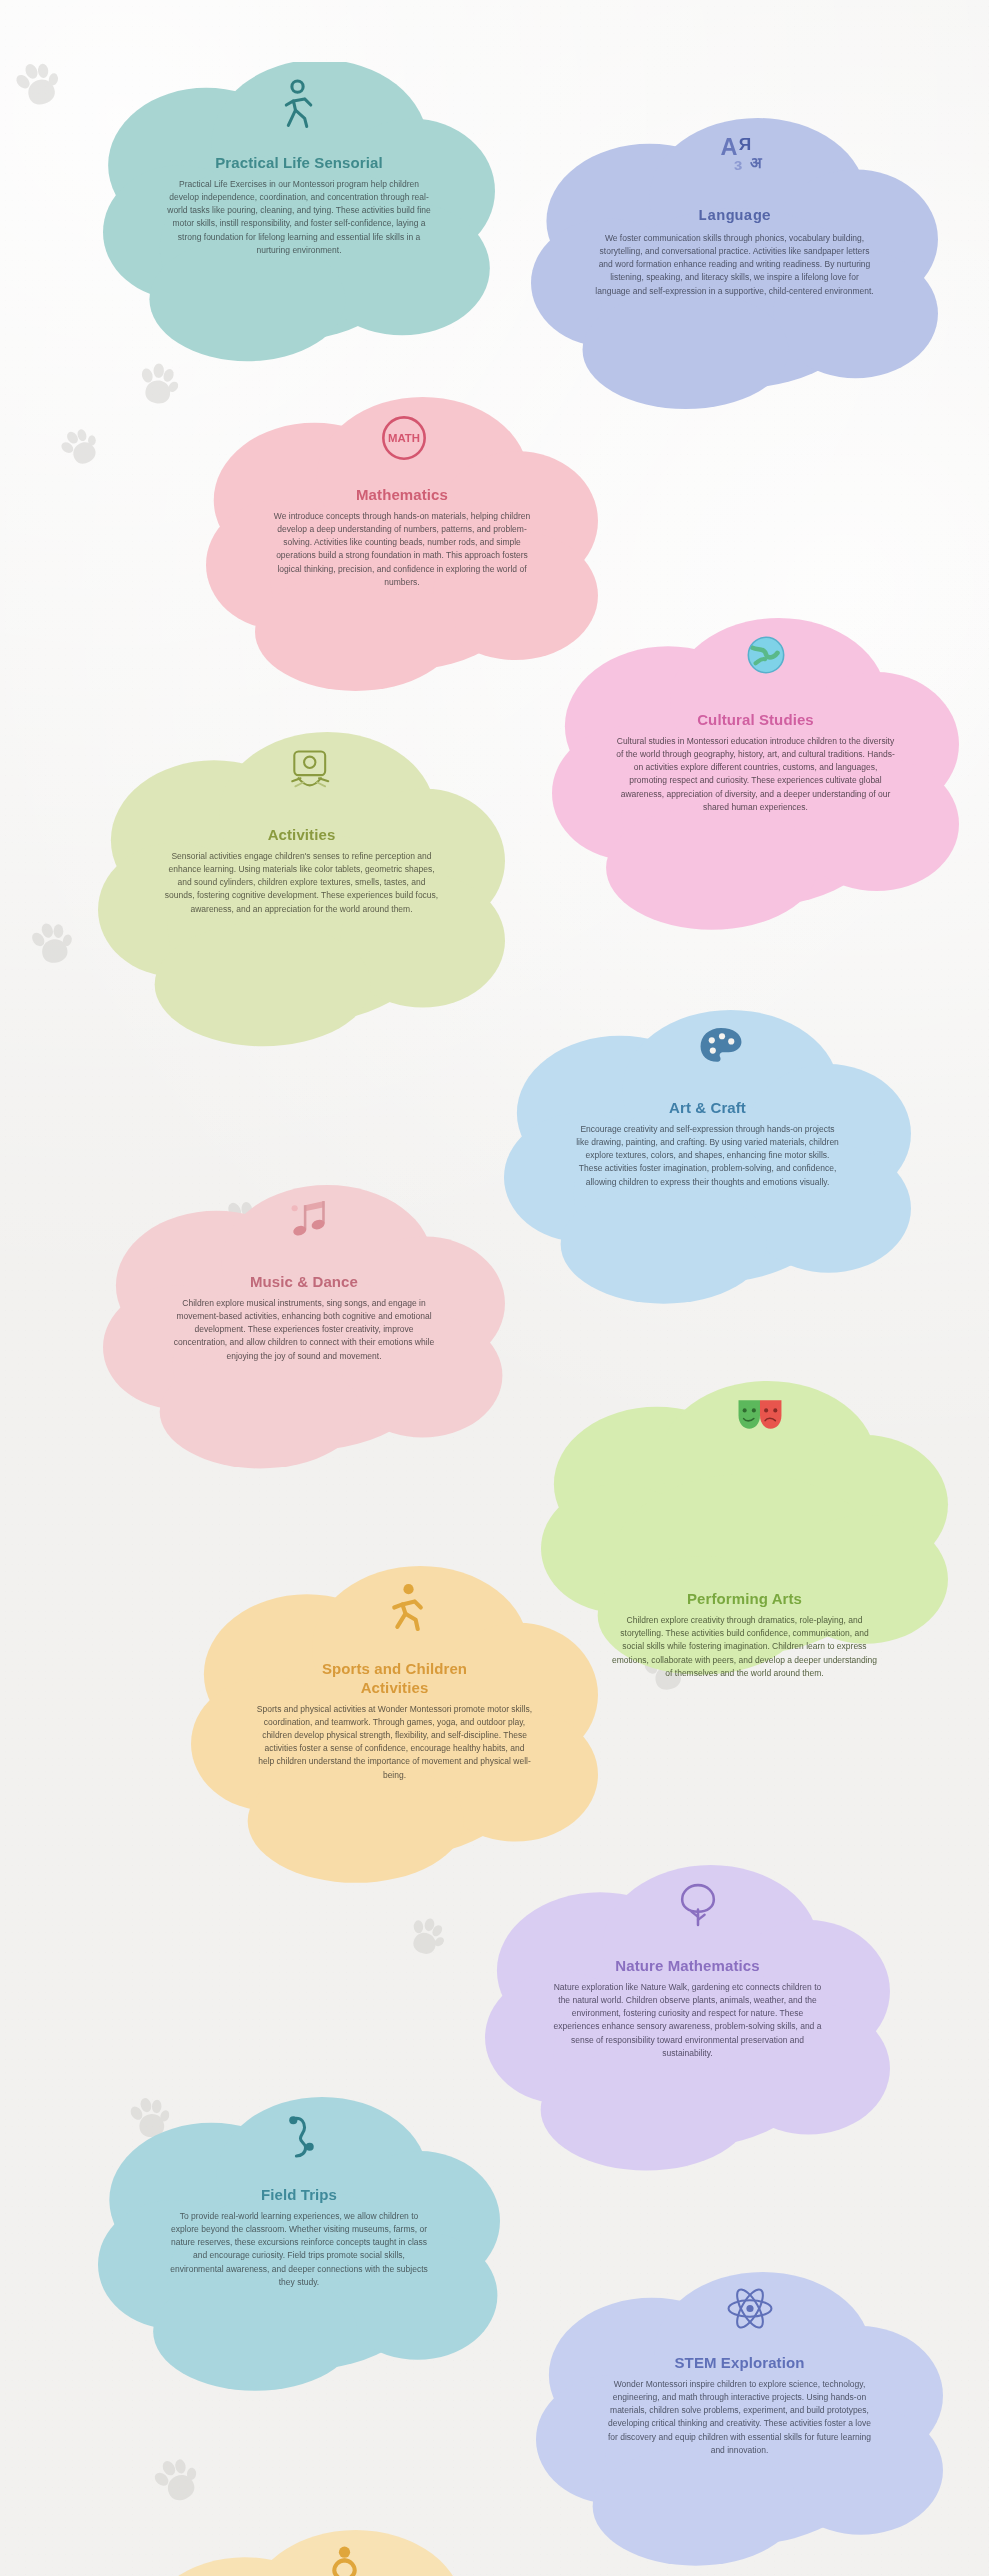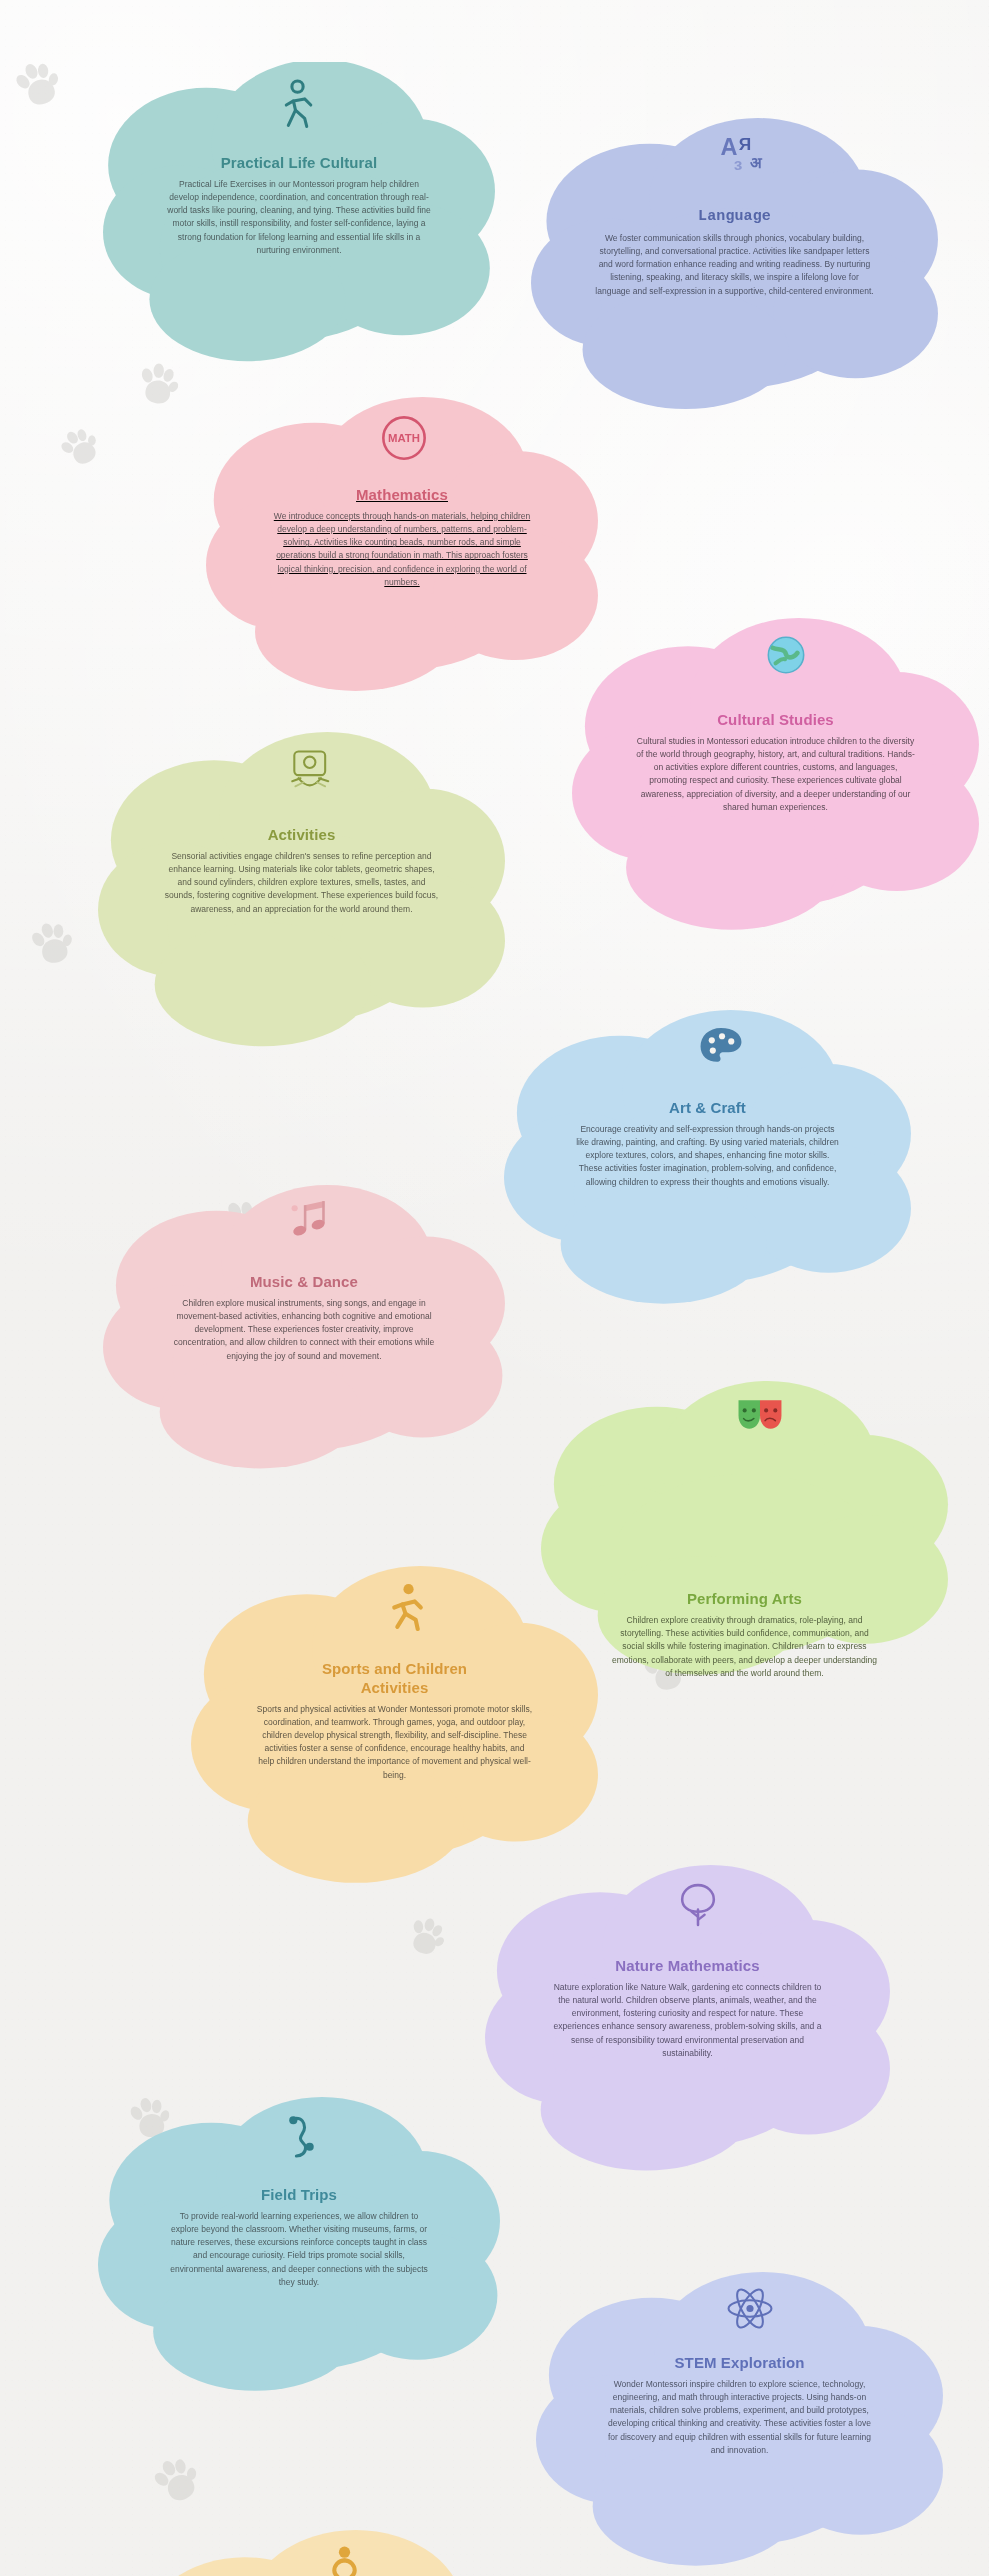--- a/index.html
+++ b/index.html
@@ -262,21 +262,21 @@
     </svg>
     <div class="icon-badge" style="left:170px; top:15.5px;">
       <svg width="47" height="52" viewBox="0 0 92 100">
         <circle cx="48" cy="16" r="11" fill="none" stroke="#2f7d80" stroke-width="6"></circle>
         <path d="M30 92 L44 62 L40 44 L26 52" fill="none" stroke="#2f7d80" stroke-width="6" stroke-linecap="round" stroke-linejoin="round"></path>
         <path d="M44 62 L62 78 L66 94" fill="none" stroke="#2f7d80" stroke-width="6" stroke-linecap="round" stroke-linejoin="round"></path>
         <path d="M40 44 L62 40 L74 52" fill="none" stroke="#2f7d80" stroke-width="6" stroke-linecap="round" stroke-linejoin="round"></path>
       </svg>
     </div>
     <div class="cloud-inner" style="margin-top:92px;">
-      <h2 class="cloud-title" style="font-size:15px; color:#3f8a8c;">Practical Life Cultural</h2>
+      <h2 class="cloud-title" style="font-size:15px; color:#3f8a8c;">Practical Life Sensorial</h2>
       <p class="cloud-body" style="font-size:8.5px; color:#4d5d5e; padding:0 9.3px;">Practical Life Exercises in our Montessori program help children develop independence, coordination, and concentration through real-world tasks like pouring, cleaning, and tying. These activities build fine motor skills, instill responsibility, and foster self-confidence, laying a strong foundation for lifelong learning and essential life skills in a nurturing environment.</p>
     </div>
   </div>
 
   <div class="cloud" style="left:531px; top:118px; width:407px; height:299px;">
     <svg class="cloud-shape" viewBox="0 0 790 580" preserveAspectRatio="none">
       <g fill="#b9c4e8">
         <ellipse cx="230" cy="200" rx="200" ry="150"></ellipse>
         <ellipse cx="440" cy="155" rx="210" ry="155"></ellipse>
         <ellipse cx="630" cy="235" rx="160" ry="135"></ellipse>
@@ -311,27 +311,27 @@
         <ellipse cx="600" cy="385" rx="160" ry="125"></ellipse>
         <ellipse cx="290" cy="455" rx="195" ry="115"></ellipse>
       </g>
     </svg>
     <div class="icon-badge" style="left:167px; top:10.3px;">
       <svg width="62" height="62" viewBox="0 0 120 120">
         <circle cx="60" cy="60" r="40" fill="none" stroke="#d4566f" stroke-width="5"></circle>
         <text x="60" y="68" text-anchor="middle" font-family="Liberation Sans, sans-serif" font-size="22" font-weight="bold" fill="#d4566f">MATH</text>
       </svg>
     </div>
-    <div class="cloud-inner" style="margin-top:89px;text-decoration:underline;">
+    <div class="cloud-inner" style="margin-top:89px;">
       <h2 class="cloud-title" style="font-size:15px; color:#cf5f74;">Mathematics</h2>
       <p class="cloud-body" style="font-size:8.5px; color:#5d5356; padding:0 9.3px;">We introduce concepts through hands-on materials, helping children develop a deep understanding of numbers, patterns, and problem-solving. Activities like counting beads, number rods, and simple operations build a strong foundation in math. This approach fosters logical thinking, precision, and confidence in exploring the world of numbers.</p>
     </div>
   </div>
 
-  <div class="cloud" style="left:572px; top:618px; width:407px; height:319px;">
+  <div class="cloud" style="left:552px; top:618px; width:407px; height:319px;">
     <svg class="cloud-shape" viewBox="0 0 790 620" preserveAspectRatio="none">
       <g fill="#f7c3e0">
         <ellipse cx="225" cy="210" rx="200" ry="155"></ellipse>
         <ellipse cx="440" cy="160" rx="210" ry="160"></ellipse>
         <ellipse cx="630" cy="245" rx="160" ry="140"></ellipse>
         <ellipse cx="150" cy="340" rx="150" ry="130"></ellipse>
         <ellipse cx="400" cy="375" rx="265" ry="185"></ellipse>
         <ellipse cx="630" cy="400" rx="160" ry="130"></ellipse>
         <ellipse cx="310" cy="485" rx="205" ry="120"></ellipse>
       </g>

